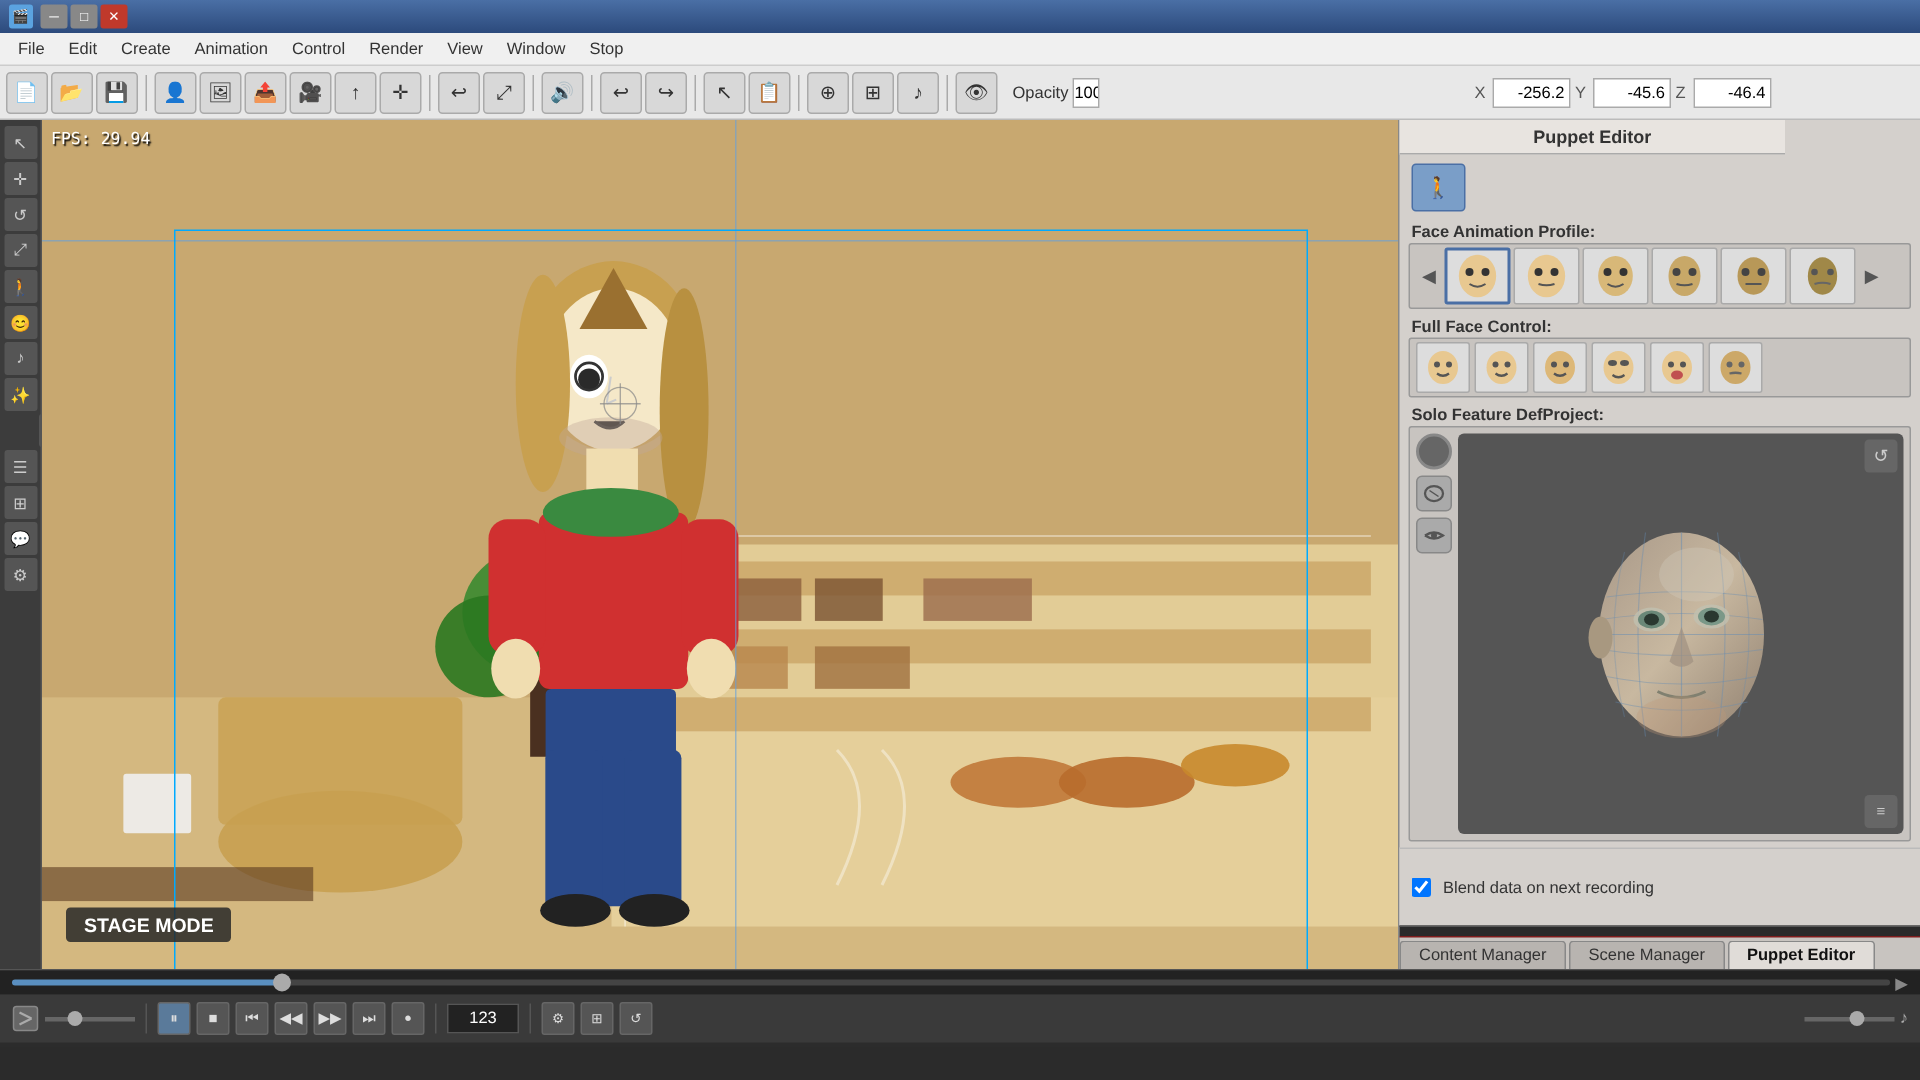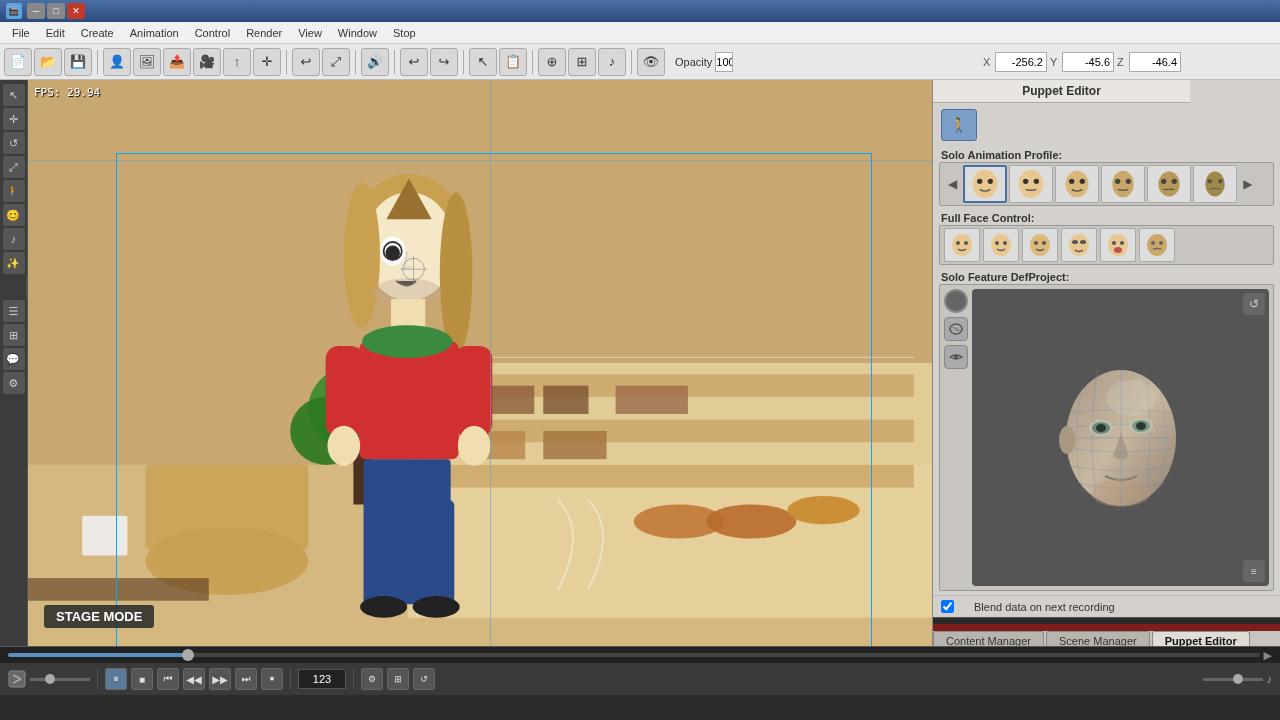--- a/index.html
+++ b/index.html
@@ -313,22 +313,22 @@
       display: flex; align-items: center; justify-content: center;
       cursor: pointer;
       color: #ccc;
       font-size: 10px;
     }
 
     
     #blend-row {
       display: flex;
       align-items: center;
-      gap: 20px;
-      padding: 4px 8px;
+      gap: 8px;
+      padding: 19px 8px;
       font-size: 11px;
       color: #333;
       background: #d4d0cc;
       border-top: 1px solid #bbb;
     }
     #blend-row input[type=checkbox] { cursor: pointer; }
 
     
     #recording-bar {
       background: #2a2a2a;
@@ -348,22 +348,22 @@
       border-radius: 2px;
       font-size: 11px;
       font-weight: bold;
     }
 
     
     #bottom-tabs {
       height: 22px;
       background: #c8c4c0;
       display: flex;
-      align-items: flex-start;
-      border-top: 7px solid #7f1d1d;
+      align-items: flex-end;
+      border-top: 1px solid #7f1d1d;
       position: absolute;
       bottom: 0;
       left: 0;
       right: 0;
     }
     .btab {
       padding: 3px 12px;
       font-size: 11px;
       cursor: pointer;
       color: #333;
@@ -683,21 +683,21 @@
 
 
     <div id="puppet-editor-header">
       <span>Puppet Editor</span>
     </div>
 
     <div id="puppet-icon-row">
       <div class="puppet-icon-btn active">🚶</div>
     </div>
 
-    <div class="section-label">Solo Animation Profile:</div>
+    <div class="section-label">Face Animation Profile:</div>
     <div id="face-profile-row">
       <span class="face-nav-btn">◀</span>
 
       <div class="face-thumb selected">
         <svg viewBox="0 0 40 36">
             <ellipse cx="20" cy="18" rx="14" ry="16" fill="#e8c890"></ellipse>
             <circle cx="14" cy="15" r="3" fill="#333"></circle>
             <circle cx="26" cy="15" r="3" fill="#333"></circle>
             <path d="M14,24 Q20,28 26,24" stroke="#555" stroke-width="1.5" fill="none"></path>
           </svg>

